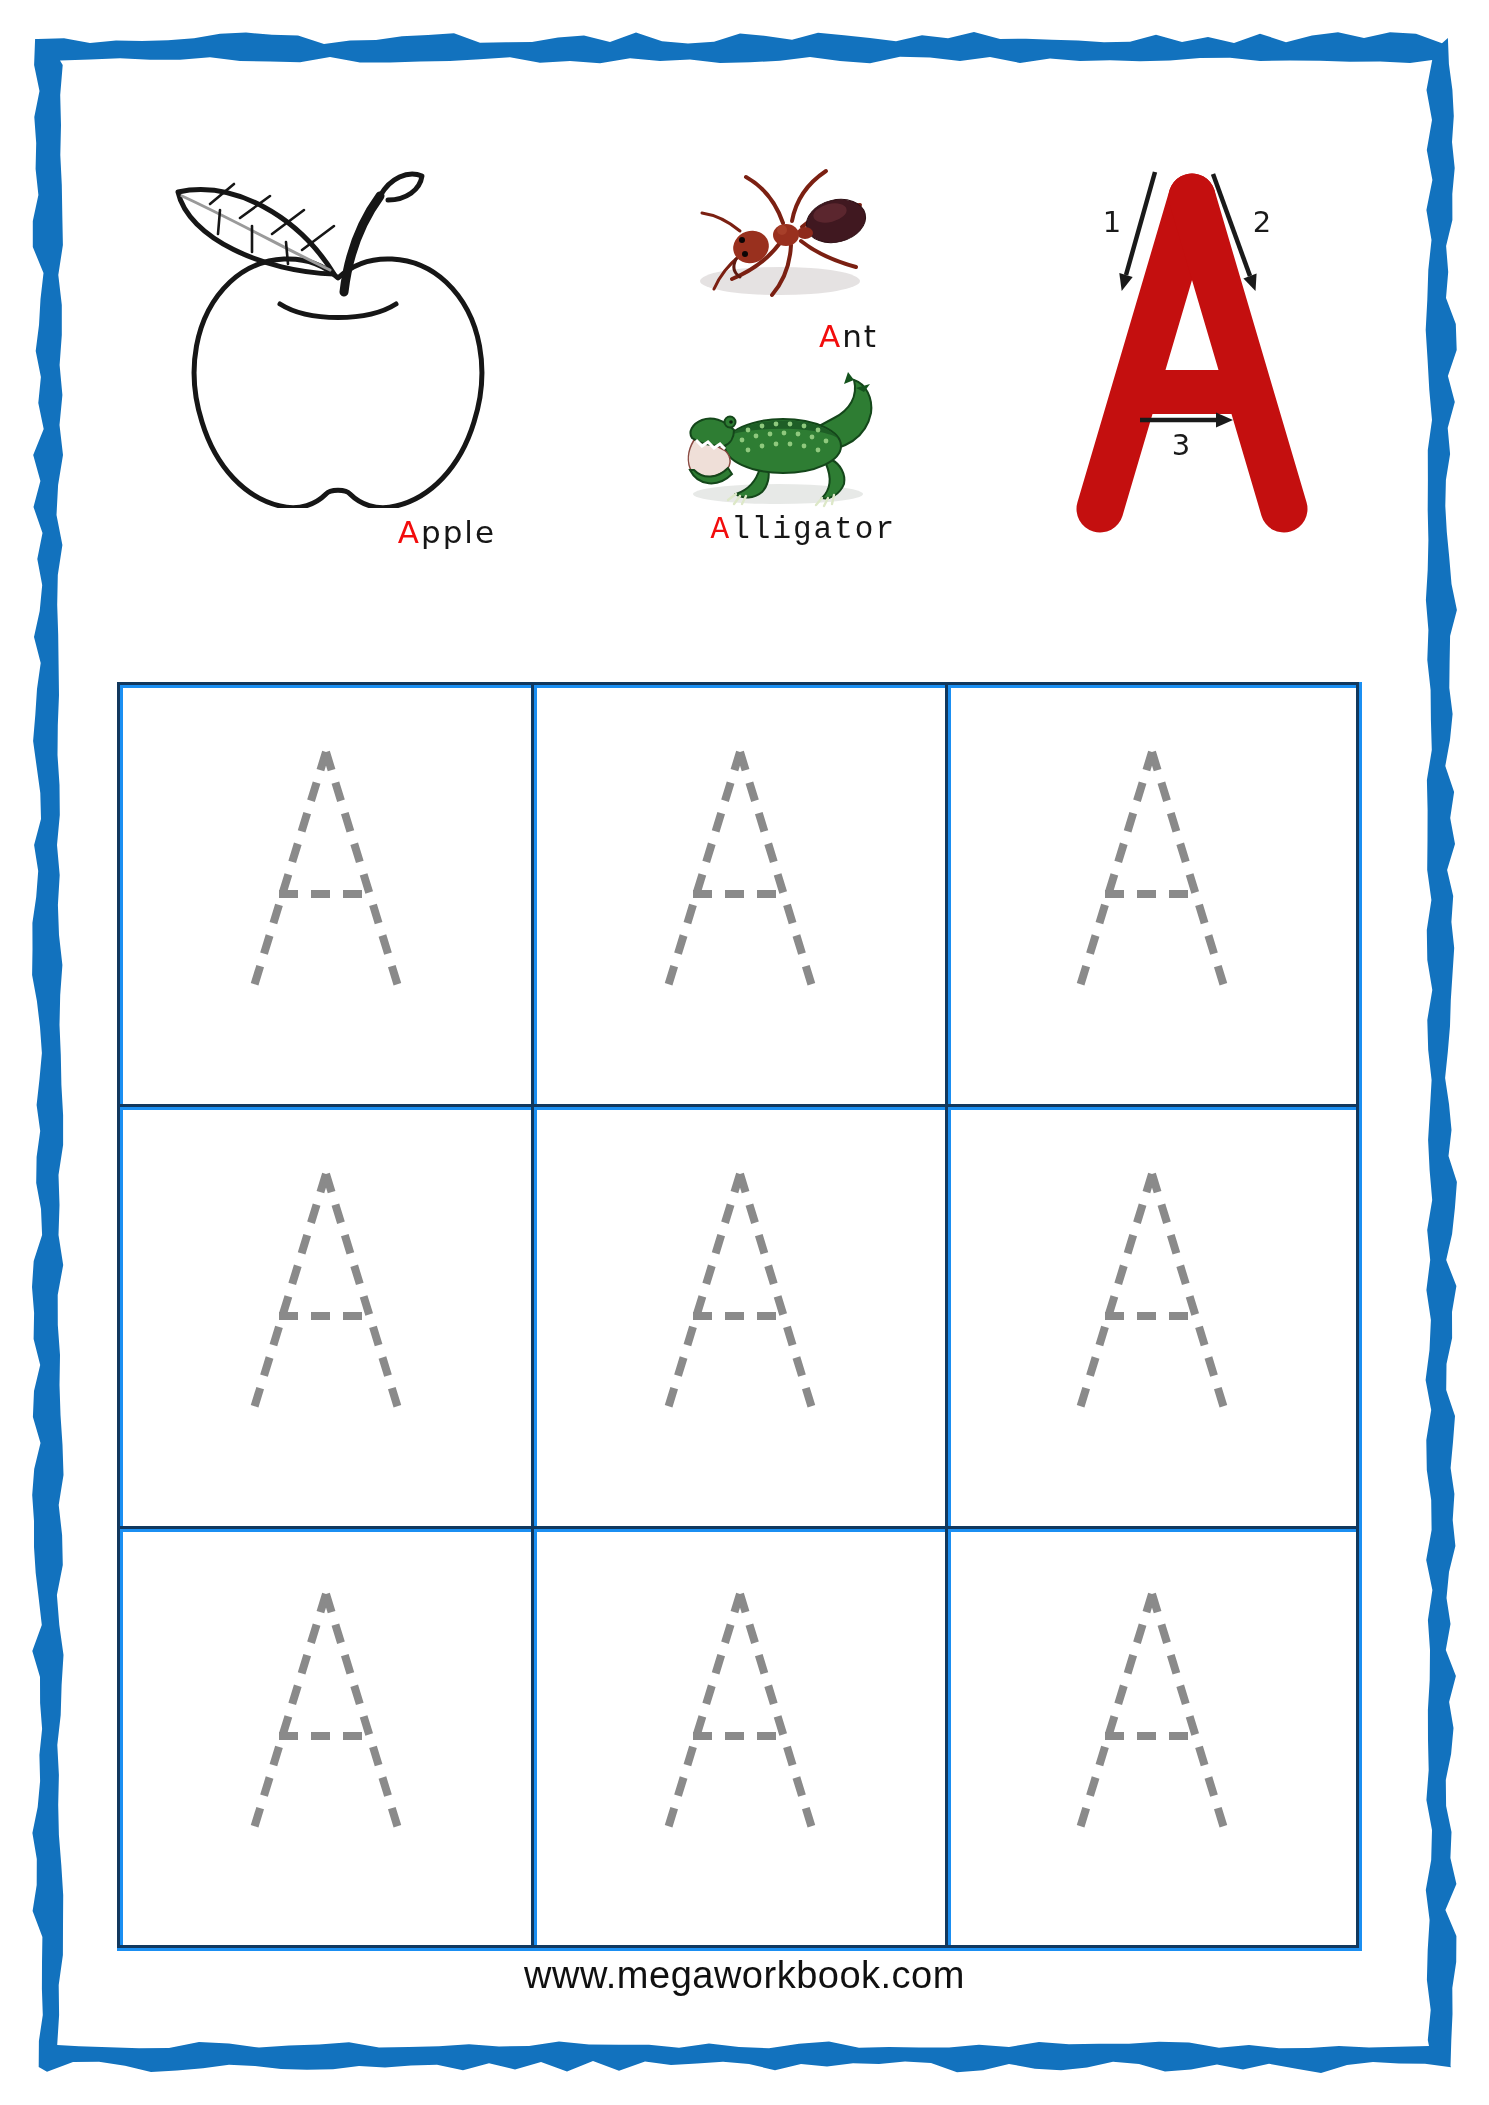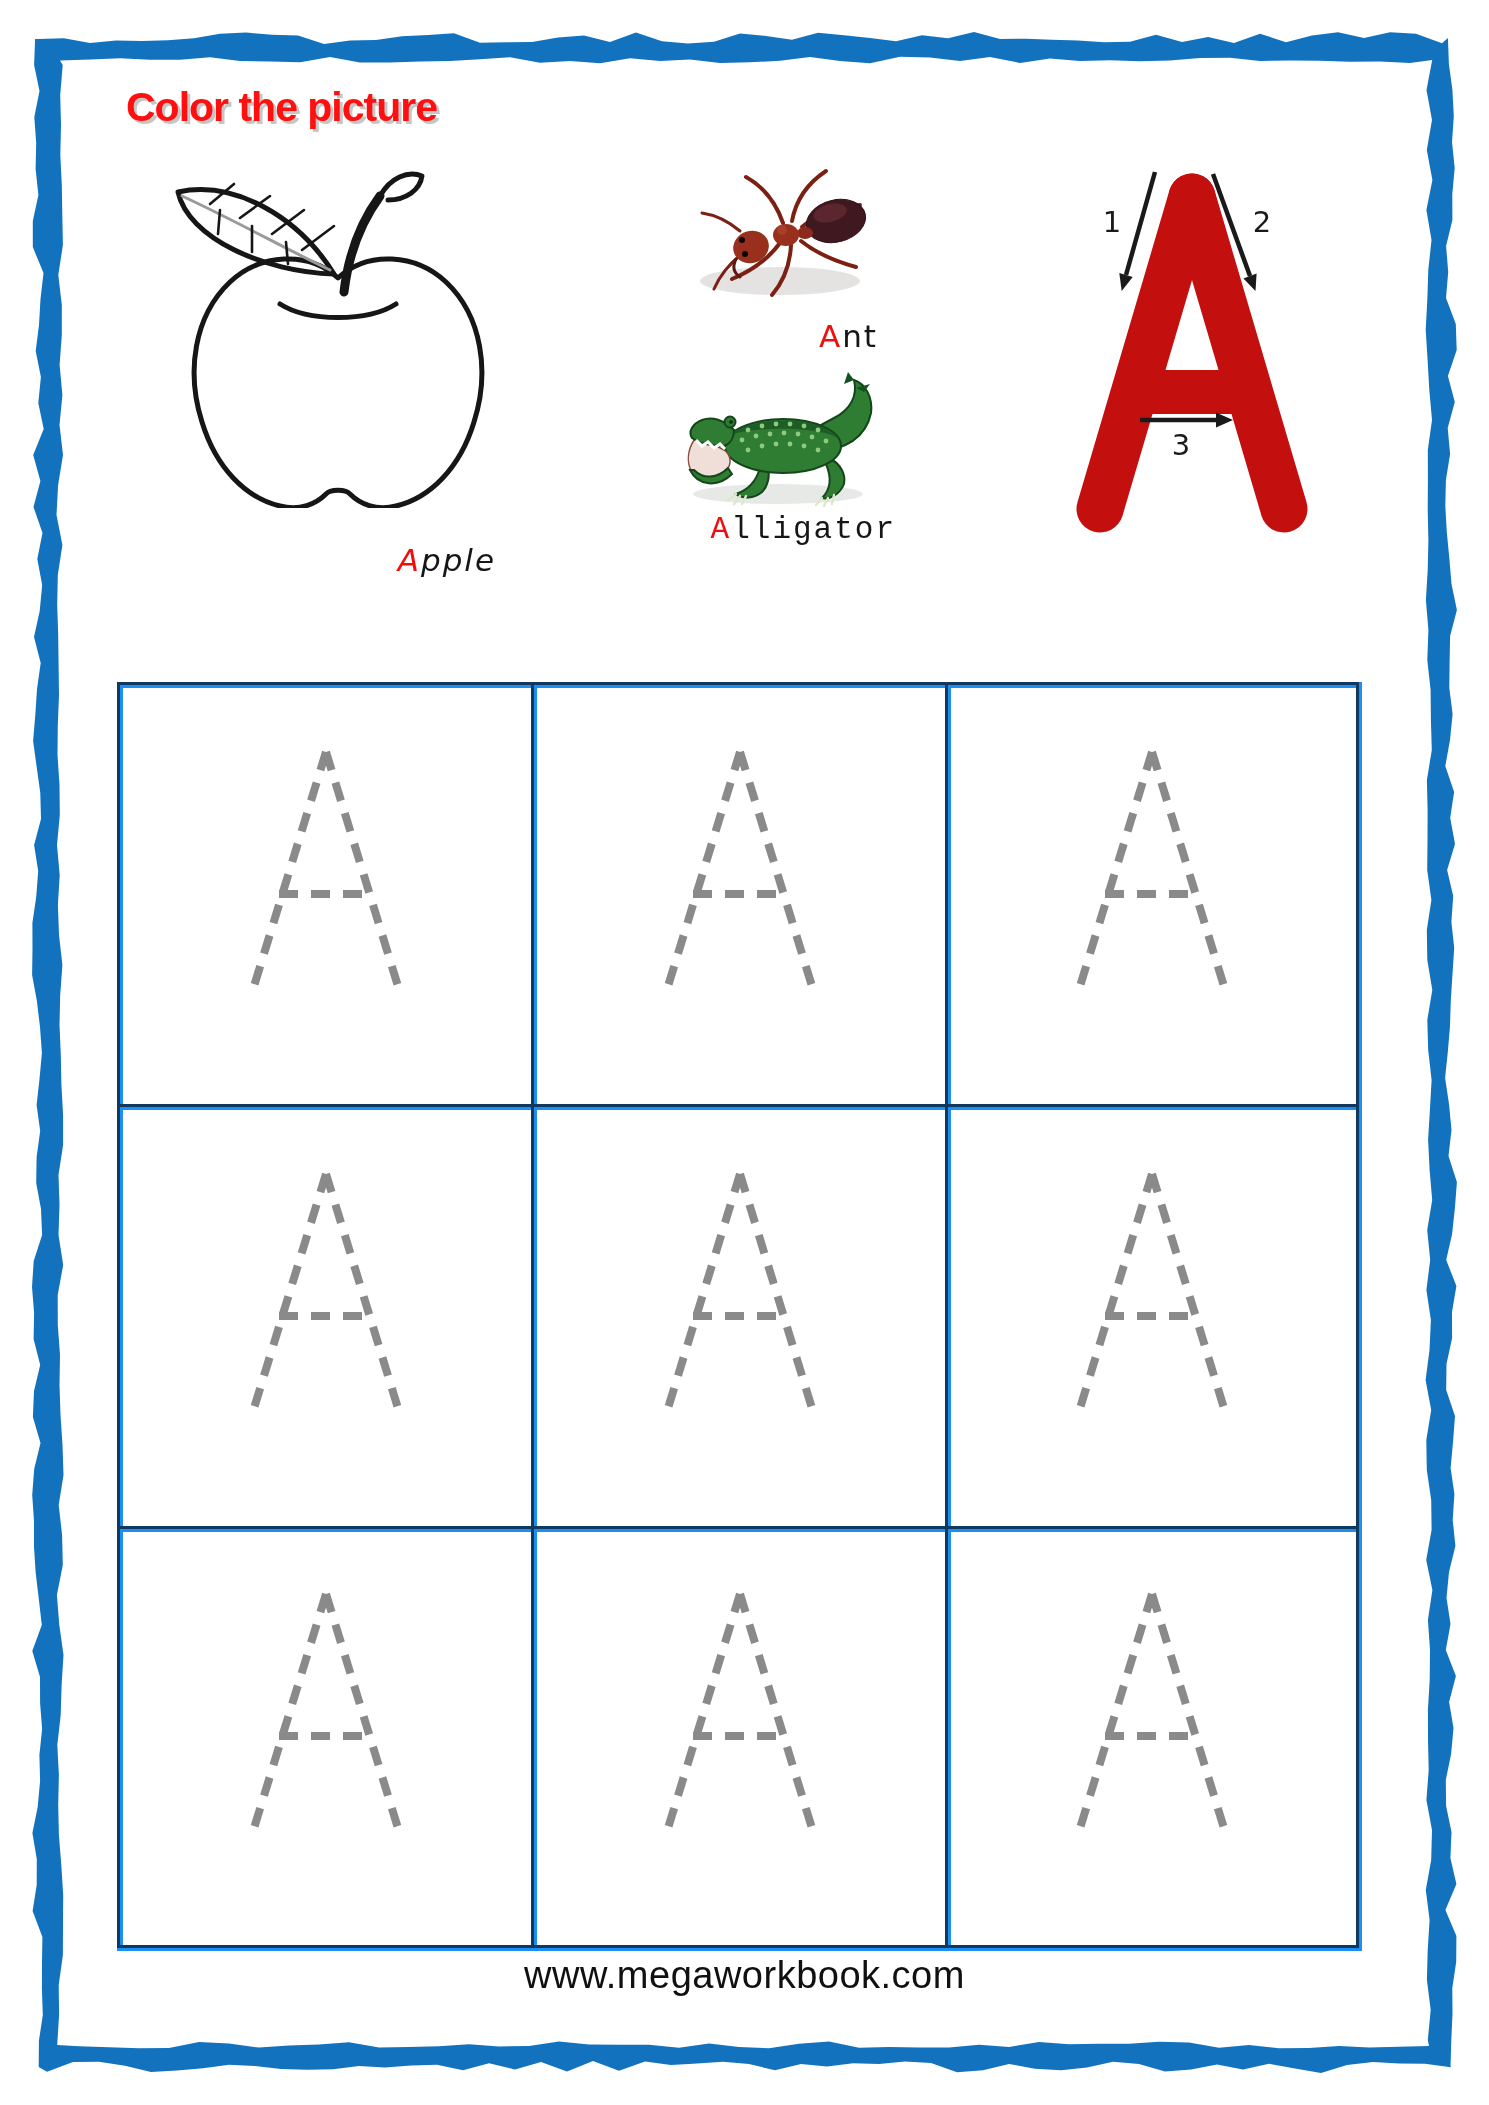--- a/index.html
+++ b/index.html
@@ -21,21 +21,21 @@
   #fig-apple{left:148px;top:146px;width:348px;height:362px;}
   #fig-ant{left:688px;top:150px;width:190px;height:162px;}
   #fig-gator{left:678px;top:358px;width:218px;height:150px;}
   #fig-bigA{left:1066px;top:150px;width:276px;height:416px;}
 
   .word{
     position:absolute;text-align:right;font-family:"DejaVu Sans",sans-serif;
     font-size:31px;color:#161616;letter-spacing:2px;white-space:nowrap;
   }
   .word .initial{color:var(--initial_red);}
-  #word-apple{left:148px;top:542px;width:348px;font-style:italic;}
+  #word-apple{left:148px;top:514px;width:348px;}
   #word-ant{left:688px;top:318px;width:190px;}
   #word-gator{left:678px;top:512px;width:218px;font-family:Liberation Mono, monospace;}
 
   
   #trace-grid{
     position:absolute;left:117px;top:682px;width:1245px;height:1269px;
     display:grid;grid-template-columns:repeat(3,1fr);grid-template-rows:repeat(3,1fr);
     box-sizing:border-box;background:#fff;
     border-right:3px solid var(--grid_blue);
     border-bottom:3px solid var(--grid_blue);
@@ -70,21 +70,20 @@
 </style>
 </head>
 <body>
 
 <div id="page">
 
   <svg id="border-svg" xmlns="http://www.w3.org/2000/svg">
     <path id="border-path" d="M38.0,39.0L64.0,38.2L90.0,43.0L116.0,40.4L142.0,41.0L168.0,40.3L194.0,38.3L220.0,33.8L246.0,32.6L272.0,34.7L298.0,35.4L324.0,44.0L350.0,40.5L376.0,40.1L402.0,36.3L428.0,35.1L454.0,33.3L480.0,42.8L506.0,42.2L532.0,42.1L558.0,37.4L584.0,35.4L610.0,42.1L636.0,32.5L662.0,41.2L688.0,43.6L714.0,41.7L740.0,33.4L766.0,36.0L792.0,39.8L818.0,32.7L844.0,35.2L870.0,38.1L896.0,41.2L922.0,35.3L948.0,38.2L974.0,32.0L1000.0,38.9L1026.0,38.7L1052.0,39.8L1078.0,40.4L1104.0,42.2L1130.0,41.8L1156.0,34.8L1182.0,42.0L1208.0,37.1L1234.0,43.0L1260.0,33.7L1286.0,42.2L1312.0,35.5L1338.0,32.2L1364.0,37.9L1390.0,32.3L1416.0,33.8L1442.0,43.2L1447.9,38.0L1448.9,64.0L1452.4,90.0L1453.8,116.0L1452.0,142.0L1454.7,168.0L1452.3,194.0L1452.4,220.0L1446.1,246.0L1448.2,272.0L1446.0,298.0L1455.8,324.0L1456.7,350.0L1447.9,376.0L1454.8,402.0L1447.7,428.0L1450.1,454.0L1445.9,480.0L1445.3,506.0L1446.8,532.0L1449.3,558.0L1451.5,584.0L1456.9,610.0L1450.1,636.0L1449.6,662.0L1449.3,688.0L1452.6,714.0L1450.0,740.0L1445.3,766.0L1454.1,792.0L1450.2,818.0L1455.0,844.0L1447.1,870.0L1453.2,896.0L1451.4,922.0L1454.2,948.0L1452.5,974.0L1450.8,1000.0L1450.0,1026.0L1447.8,1052.0L1445.1,1078.0L1449.0,1104.0L1451.5,1130.0L1448.5,1156.0L1456.9,1182.0L1454.9,1208.0L1452.1,1234.0L1446.2,1260.0L1456.4,1286.0L1452.0,1312.0L1452.1,1338.0L1446.5,1364.0L1446.2,1390.0L1455.0,1416.0L1453.0,1442.0L1450.6,1468.0L1454.4,1494.0L1452.7,1520.0L1455.4,1546.0L1449.0,1572.0L1446.5,1598.0L1450.5,1624.0L1445.8,1650.0L1455.9,1676.0L1449.1,1702.0L1453.5,1728.0L1451.1,1754.0L1445.8,1780.0L1446.1,1806.0L1451.5,1832.0L1450.4,1858.0L1456.4,1884.0L1445.4,1910.0L1456.4,1936.0L1456.2,1962.0L1452.3,1988.0L1452.5,2014.0L1451.3,2040.0L1450.5,2066.0L1451.0,2067.2L1425.0,2063.8L1399.0,2063.6L1373.0,2062.1L1347.0,2065.0L1321.0,2072.9L1295.0,2068.6L1269.0,2063.8L1243.0,2069.4L1217.0,2064.5L1191.0,2069.5L1165.0,2071.6L1139.0,2064.1L1113.0,2061.8L1087.0,2067.6L1061.0,2070.2L1035.0,2068.7L1009.0,2063.9L983.0,2070.2L957.0,2072.3L931.0,2063.0L905.0,2061.4L879.0,2063.9L853.0,2063.2L827.0,2066.4L801.0,2063.9L775.0,2070.2L749.0,2064.1L723.0,2061.7L697.0,2063.4L671.0,2065.1L645.0,2061.5L619.0,2070.8L593.0,2061.1L567.0,2071.5L541.0,2061.9L515.0,2069.4L489.0,2063.3L463.0,2070.3L437.0,2064.8L411.0,2065.5L385.0,2067.6L359.0,2066.1L333.0,2069.3L307.0,2069.7L281.0,2069.1L255.0,2065.9L229.0,2064.7L203.0,2068.3L177.0,2070.5L151.0,2072.0L125.0,2065.7L99.0,2061.7L73.0,2061.9L47.0,2071.7L38.7,2067.0L38.9,2041.0L42.8,2015.0L41.9,1989.0L42.0,1963.0L42.4,1937.0L32.6,1911.0L36.7,1885.0L36.8,1859.0L32.4,1833.0L37.7,1807.0L40.1,1781.0L39.4,1755.0L42.1,1729.0L40.1,1703.0L40.0,1677.0L32.3,1651.0L41.8,1625.0L38.8,1599.0L35.7,1573.0L34.0,1547.0L34.0,1521.0L32.2,1495.0L34.2,1469.0L40.5,1443.0L32.9,1417.0L34.0,1391.0L40.2,1365.0L33.6,1339.0L34.1,1313.0L32.0,1287.0L33.7,1261.0L42.1,1235.0L41.0,1209.0L36.2,1183.0L36.6,1157.0L40.2,1131.0L36.6,1105.0L39.5,1079.0L41.9,1053.0L40.0,1027.0L36.9,1001.0L32.1,975.0L32.5,949.0L32.4,923.0L36.2,897.0L38.2,871.0L34.1,845.0L41.0,819.0L40.3,793.0L36.7,767.0L33.1,741.0L35.3,715.0L37.0,689.0L40.7,663.0L34.0,637.0L39.7,611.0L42.2,585.0L37.3,559.0L42.5,533.0L33.5,507.0L40.4,481.0L33.2,455.0L43.7,429.0L38.3,403.0L40.9,377.0L35.7,351.0L39.0,325.0L40.5,299.0L43.5,273.0L32.8,247.0L32.8,221.0L38.4,195.0L35.6,169.0L36.2,143.0L34.3,117.0L39.5,91.0L34.1,65.0L35.1,39.0ZM60.0,60.5L90.0,59.5L120.0,58.2L150.0,59.7L180.0,59.7L210.0,57.2L240.0,61.0L270.0,61.6L300.0,62.3L330.0,56.9L360.0,62.5L390.0,62.6L420.0,61.6L450.0,61.1L480.0,59.3L510.0,57.2L540.0,62.8L570.0,60.9L600.0,63.3L630.0,58.3L660.0,61.1L690.0,59.5L720.0,63.1L750.0,62.3L780.0,60.8L810.0,56.9L840.0,61.0L870.0,63.3L900.0,56.8L930.0,57.6L960.0,60.9L990.0,57.1L1020.0,63.0L1050.0,58.4L1080.0,61.1L1110.0,60.2L1140.0,61.2L1170.0,60.4L1200.0,57.9L1230.0,57.8L1260.0,60.9L1290.0,60.6L1320.0,60.8L1350.0,61.7L1380.0,61.6L1410.0,62.9L1432.2,60.0L1426.5,90.0L1432.0,120.0L1426.8,150.0L1432.4,180.0L1426.4,210.0L1431.5,240.0L1428.3,270.0L1427.3,300.0L1425.7,330.0L1427.6,360.0L1429.3,390.0L1432.0,420.0L1427.8,450.0L1427.9,480.0L1427.7,510.0L1428.4,540.0L1427.7,570.0L1425.9,600.0L1428.4,630.0L1427.3,660.0L1430.6,690.0L1430.9,720.0L1431.8,750.0L1426.9,780.0L1427.6,810.0L1427.5,840.0L1427.2,870.0L1431.4,900.0L1426.8,930.0L1427.3,960.0L1432.3,990.0L1427.3,1020.0L1428.2,1050.0L1431.6,1080.0L1429.9,1110.0L1428.1,1140.0L1429.6,1170.0L1432.2,1200.0L1427.2,1230.0L1430.2,1260.0L1426.4,1290.0L1430.9,1320.0L1429.5,1350.0L1425.6,1380.0L1431.2,1410.0L1426.3,1440.0L1426.8,1470.0L1431.2,1500.0L1431.6,1530.0L1426.2,1560.0L1432.4,1590.0L1427.9,1620.0L1430.0,1650.0L1429.7,1680.0L1427.9,1710.0L1428.0,1740.0L1428.7,1770.0L1426.4,1800.0L1432.0,1830.0L1431.2,1860.0L1425.8,1890.0L1429.6,1920.0L1427.7,1950.0L1426.9,1980.0L1430.7,2010.0L1427.8,2040.0L1429.0,2045.9L1399.0,2046.8L1369.0,2047.5L1339.0,2045.9L1309.0,2047.9L1279.0,2048.3L1249.0,2045.0L1219.0,2047.7L1189.0,2042.6L1159.0,2041.8L1129.0,2043.7L1099.0,2043.8L1069.0,2044.2L1039.0,2042.0L1009.0,2046.9L979.0,2044.8L949.0,2047.5L919.0,2047.5L889.0,2047.0L859.0,2047.7L829.0,2041.6L799.0,2043.8L769.0,2048.2L739.0,2047.0L709.0,2043.5L679.0,2047.7L649.0,2044.8L619.0,2044.7L589.0,2044.4L559.0,2041.6L529.0,2046.0L499.0,2046.5L469.0,2044.3L439.0,2046.3L409.0,2046.9L379.0,2047.6L349.0,2042.3L319.0,2044.4L289.0,2045.5L259.0,2047.6L229.0,2043.6L199.0,2042.1L169.0,2047.9L139.0,2048.2L109.0,2047.3L79.0,2046.2L57.2,2045.0L59.1,2015.0L58.7,1985.0L62.9,1955.0L63.0,1925.0L63.2,1895.0L61.3,1865.0L58.9,1835.0L58.2,1805.0L58.9,1775.0L57.3,1745.0L60.7,1715.0L61.6,1685.0L63.5,1655.0L59.3,1625.0L56.9,1595.0L62.8,1565.0L62.1,1535.0L58.7,1505.0L63.5,1475.0L62.5,1445.0L60.5,1415.0L59.5,1385.0L60.0,1355.0L57.8,1325.0L57.7,1295.0L63.2,1265.0L58.5,1235.0L59.5,1205.0L58.5,1175.0L63.1,1145.0L63.1,1115.0L61.4,1085.0L60.8,1055.0L59.5,1025.0L60.2,995.0L62.4,965.0L59.0,935.0L57.9,905.0L59.7,875.0L57.0,845.0L59.8,815.0L59.5,785.0L57.5,755.0L57.8,725.0L59.0,695.0L58.6,665.0L58.2,635.0L57.2,605.0L57.8,575.0L62.4,545.0L56.5,515.0L58.1,485.0L63.0,455.0L59.5,425.0L62.4,395.0L59.6,365.0L61.8,335.0L61.8,305.0L58.3,275.0L62.9,245.0L62.3,215.0L61.8,185.0L60.3,155.0L61.0,125.0L60.2,95.0L62.7,65.0Z"></path>
   </svg>
 
-  <div class="heading" id="heading-color">Color the picture</div>
 
   <svg class="fig" id="fig-apple" viewBox="0 0 348 362" xmlns="http://www.w3.org/2000/svg">
     <path class="ln" d="M190,132 C160,104 112,108 82,136 C46,170 38,226 54,276 C68,322 98,352 132,360 C152,365 168,358 178,348 C182,343 198,343 202,348 C212,358 228,365 248,360 C282,352 312,322 326,276 C342,226 334,170 298,136 C268,108 220,104 190,132 Z"></path>
     <path class="ln" d="M132,158 C160,176 220,176 248,158"></path>
     <path class="ln" style="stroke-width:9" d="M196,146 C200,112 210,80 232,50"></path>
     <path class="ln" d="M232,50 C242,32 260,24 274,30 C272,44 258,54 240,54"></path>
     <path class="ln" d="M186,128 C150,70 86,34 30,46 C40,92 116,126 186,128 Z"></path>
     <path class="ln-vein" d="M34,50 C86,74 140,104 182,124"></path>
     <path class="ln-thin" d="M62,58 L86,38"></path>
     <path class="ln-thin" d="M92,72 L122,50"></path>

